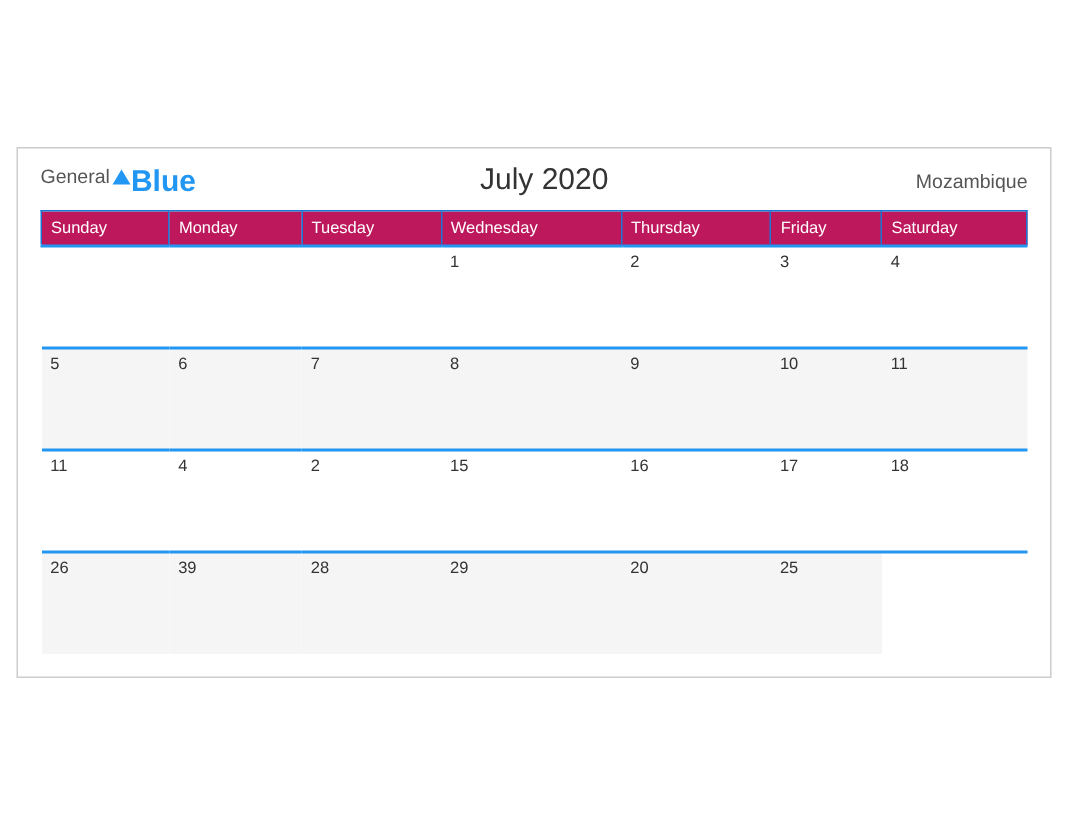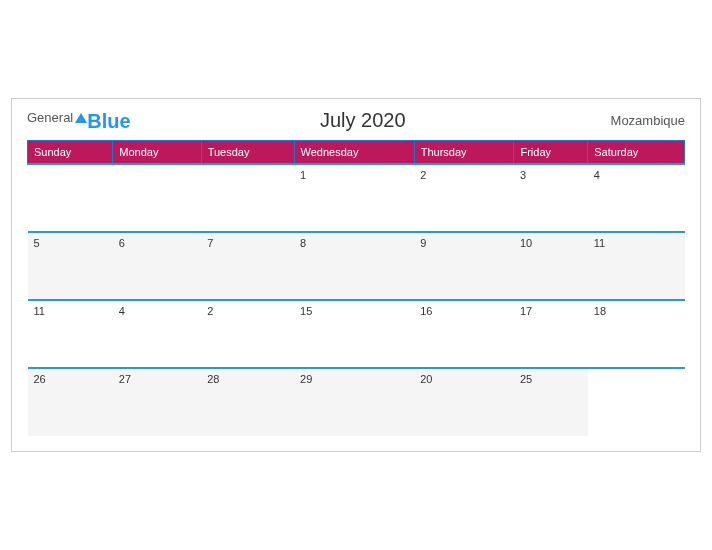--- a/index.html
+++ b/index.html
@@ -203,21 +203,21 @@
           </td>
           <td>
             <span class="day-num">18</span>
           </td>
         </tr>
         <tr class="week-row">
           <td>
             <span class="day-num">26</span>
           </td>
           <td>
-            <span class="day-num">27</span>
+            <span class="day-num">39</span>
           </td>
           <td>
             <span class="day-num">28</span>
           </td>
           <td>
             <span class="day-num">29</span>
           </td>
           <td>
             <span class="day-num">20</span>
           </td>

